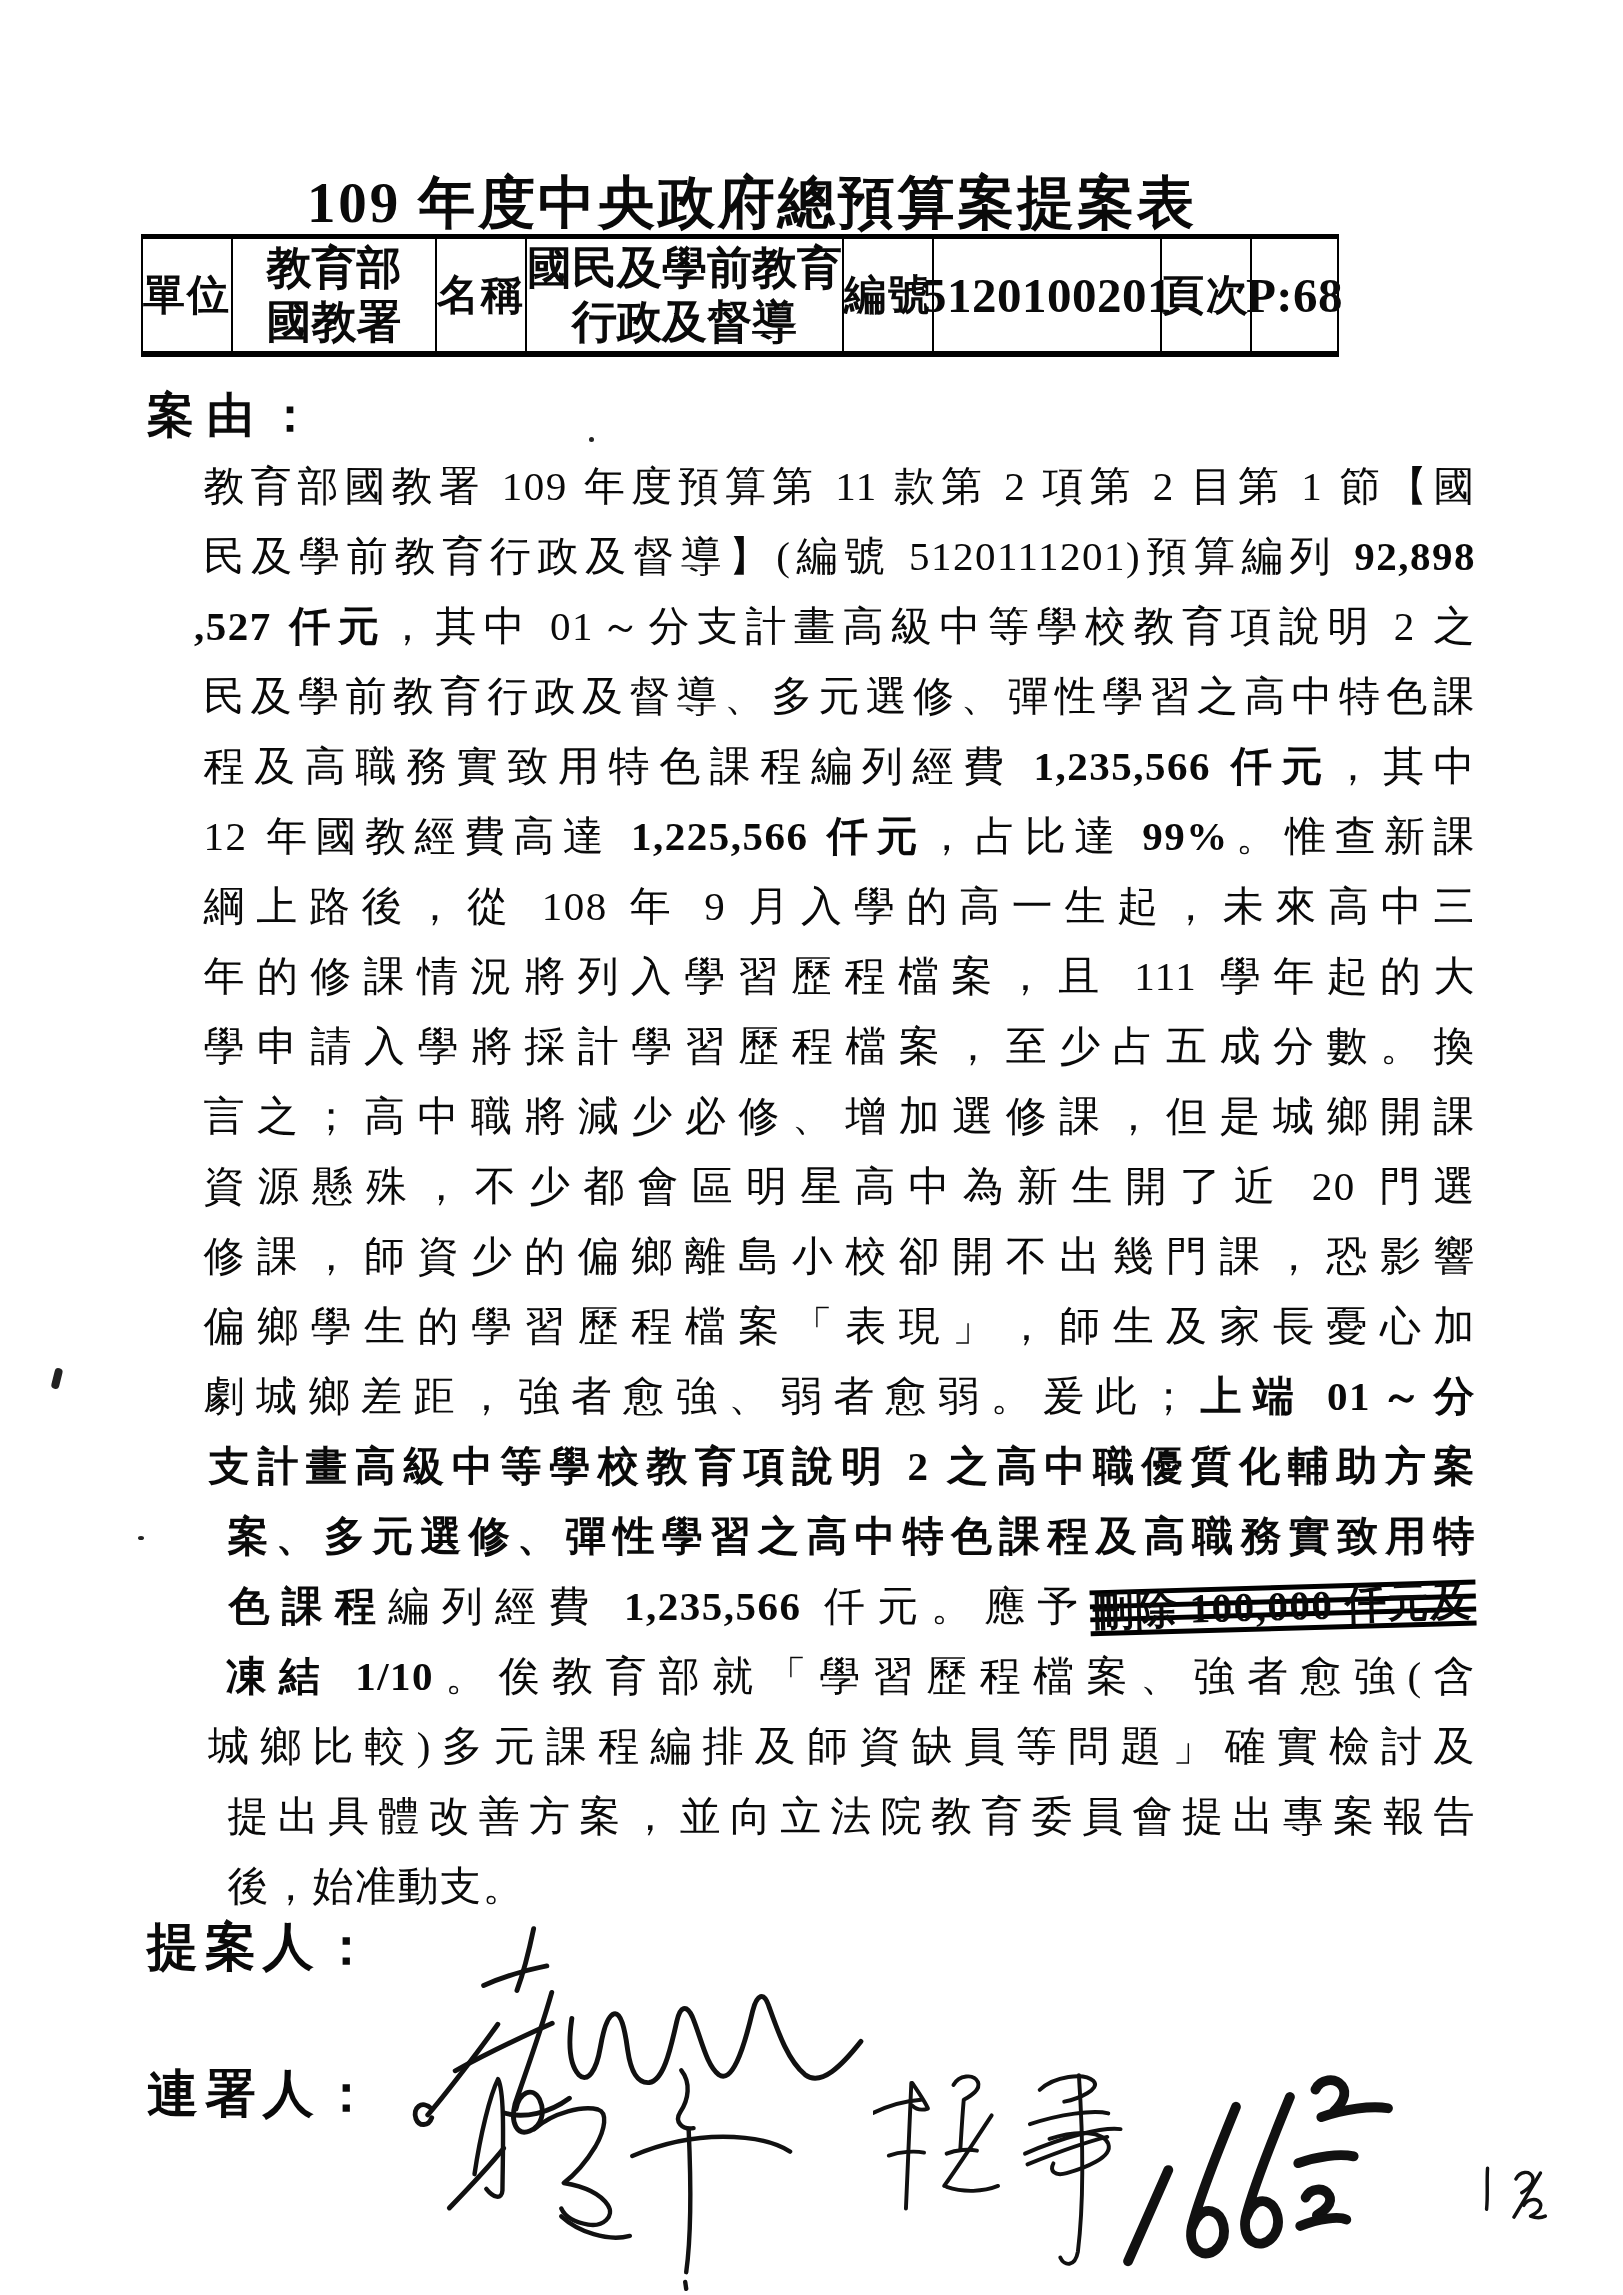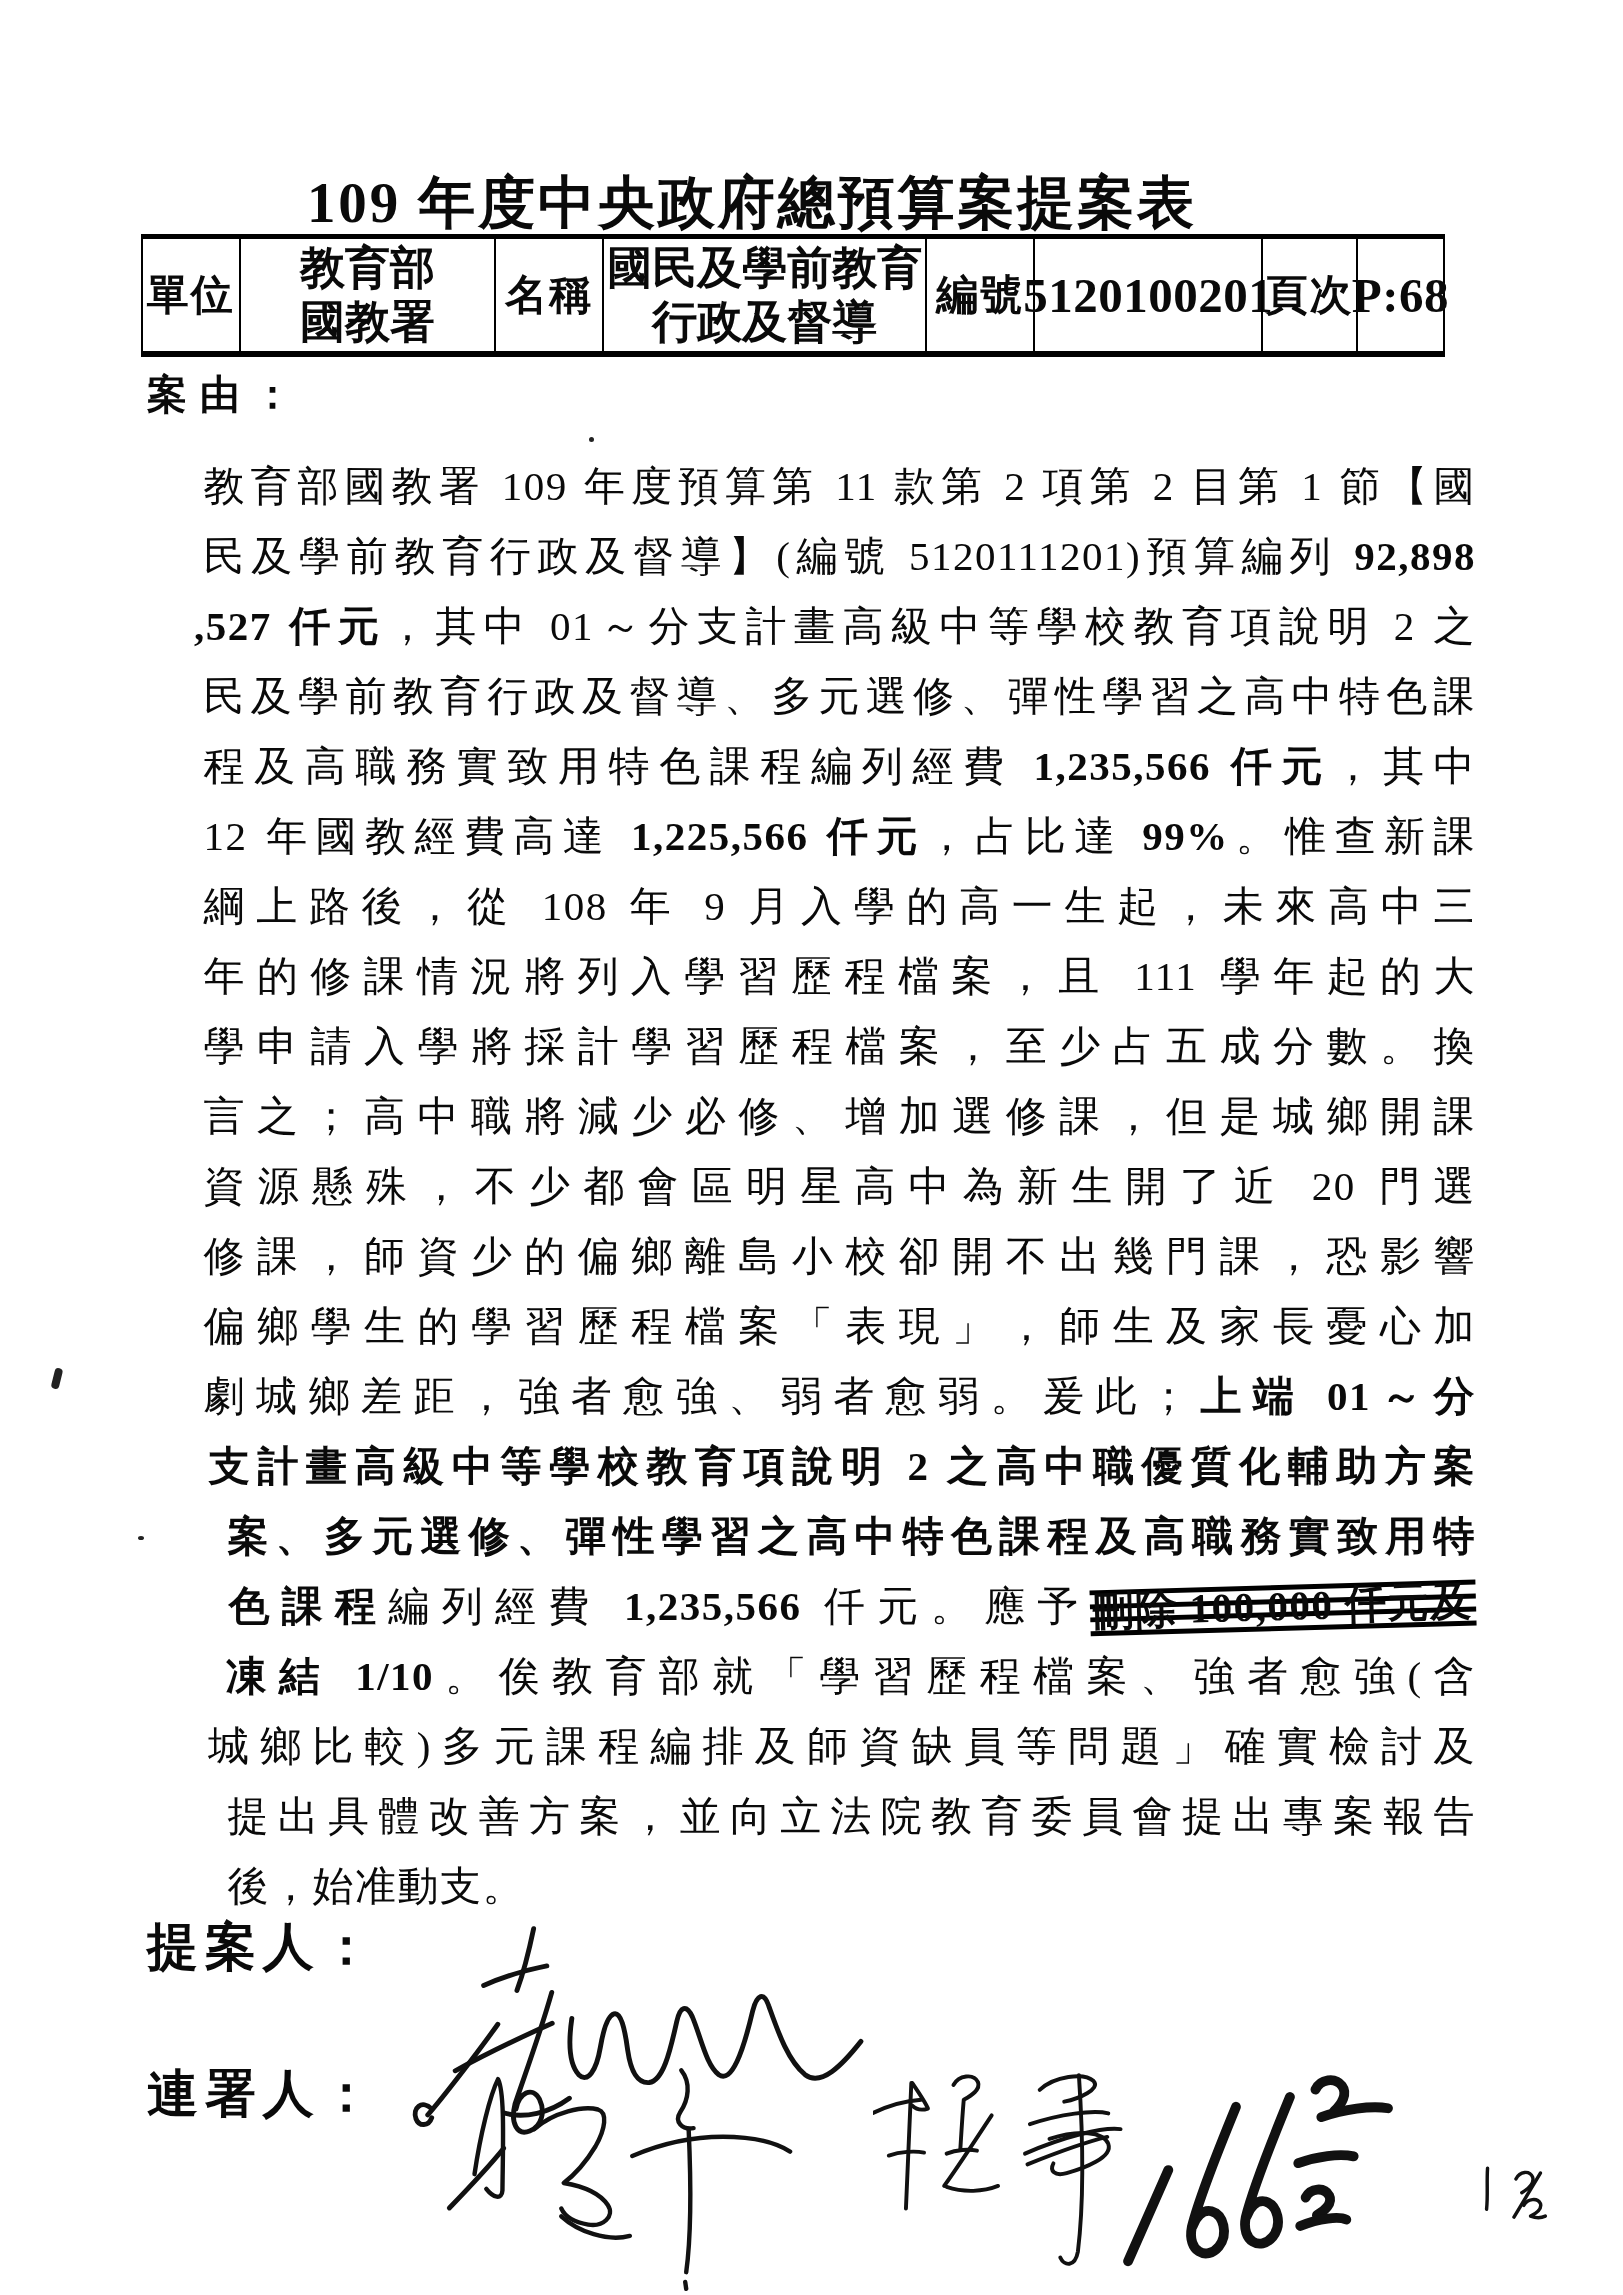--- a/index.html
+++ b/index.html
@@ -20,21 +20,21 @@
     text-align:center;
     font-size:57px;
     font-weight:700;
     letter-spacing:2.9px;
     white-space:nowrap;
   }
   
   .htable{
     position:absolute;
     left:141px; top:234px;
-    width:1304px; height:123px;
+    width:1198px; height:123px;
     display:flex;
     border-top:5.4px solid #000;
     border-bottom:6.9px solid #000;
     border-left:2.5px solid #000;
     border-right:2.5px solid #000;
     box-sizing:border-box;
     align-items:stretch;
   }
   .cell{
     display:flex;
@@ -52,22 +52,22 @@
   .w-unitv{width:270px;}
   .w-name{width:114px;}
   .w-namev{width:341px;}
   .w-code{width:114px;}
   .w-codev{width:228px;}
   .w-page{width:100px;}
   .w-pagev{width:87px;flex:1;}
   
   .case-label{
     position:absolute;
-    left:147px; top:367px;
-    font-size:40px;
+    left:147px; top:384px;
+    font-size:47px;
     font-weight:600;
     letter-spacing:12.8px;
     white-space:nowrap;
   }
   
   .body-block{
     position:absolute;
     left:201px; top:451px;
     width:1275px;
     font-size:41px;

